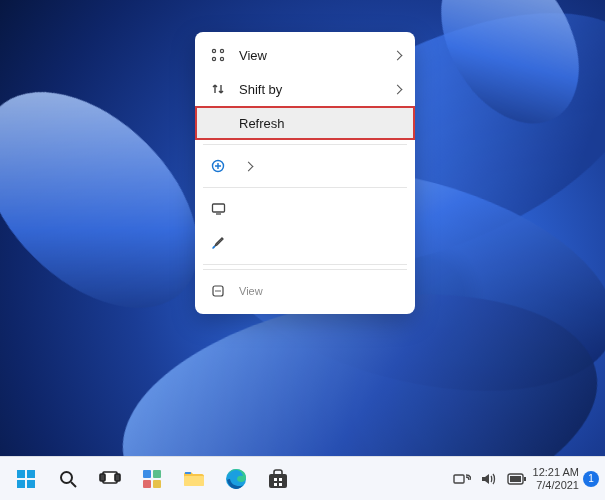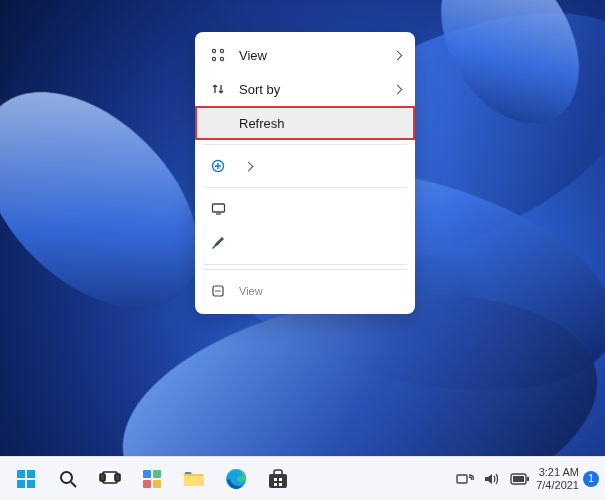--- a/index.html
+++ b/index.html
@@ -153,21 +153,21 @@
       <span class="chev"></span>
     </div>
 
     <div class="menu-item">
       <span class="mi-icon">
         <svg width="14" height="14" viewBox="0 0 14 14" fill="none" stroke="#444" stroke-width="1.4">
           <path d="M4 11V3M4 3l-2 2M4 3l2 2"></path>
           <path d="M10 3v8M10 11l-2-2M10 11l2-2"></path>
         </svg>
       </span>
-      <span class="mi-label">Sort by</span>
+      <span class="mi-label">Shift by</span>
       <span class="chev"></span>
     </div>
 
     <div class="menu-item highlight">
       <span class="mi-icon"></span>
       <span class="mi-label">Refresh</span>
     </div>
 
     <div class="menu-sep"></div>
 
@@ -301,19 +301,19 @@
       <span>
         <svg width="20" height="12" viewBox="0 0 20 12" fill="none" stroke="#444" stroke-width="1.4">
           <rect x="1" y="1" width="15" height="10" rx="2"></rect>
           <rect x="17" y="4" width="2" height="4" fill="#444" stroke="none"></rect>
           <rect x="3" y="3" width="11" height="6" fill="#444" stroke="none"></rect>
         </svg>
       </span>
     </div>
 
     <div class="tb-time">
-      <span>3:21 AM</span>
+      <span>12:21 AM</span>
       <span>7/4/2021</span>
     </div>
 
     <span class="notif-badge">1</span>
   </div>
 </div>
 
 </body></html>

